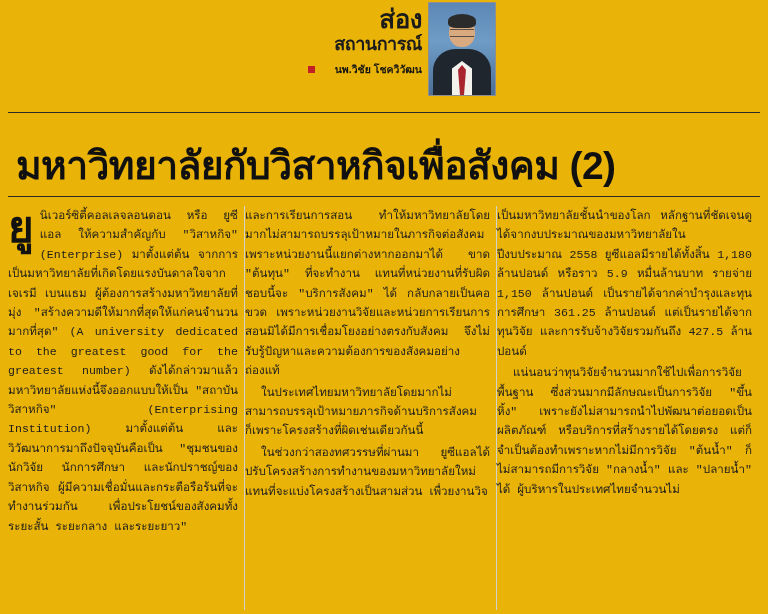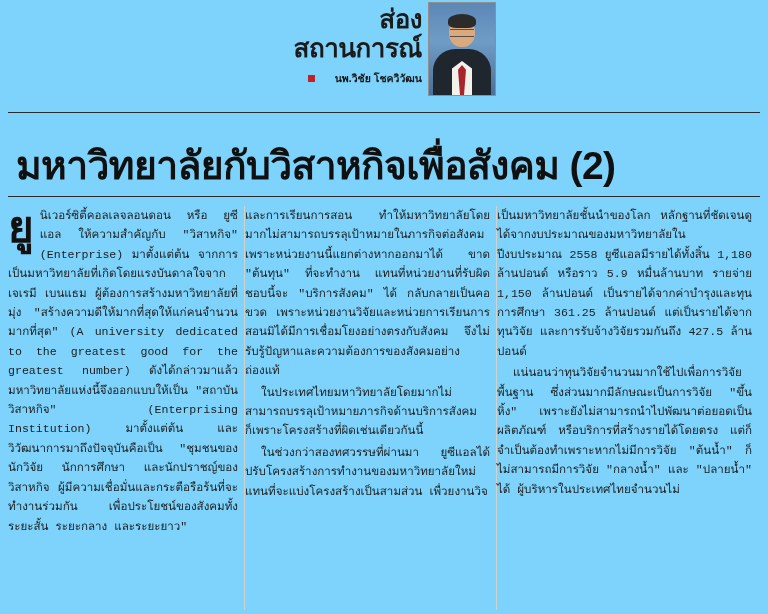--- a/index.html
+++ b/index.html
@@ -13,21 +13,21 @@
     font-family: "DejaVu Sans", sans-serif;
     color: #1a1a1a;
     position: relative;
     overflow: hidden;
   }
 
   .page {
     position: relative;
     width: 768px;
     height: 614px;
-    background: #7dd3fc;
+    background: #eab308;
   }
 
   
   .masthead {
     position: relative;
     width: 768px;
     height: 108px;
   }
   .logo-block {
     position: absolute;
@@ -49,21 +49,21 @@
   .logo-line1 {
     font-family: "Liberation Sans", sans-serif;
     font-size: 26px;
     font-weight: bold;
     color: #1b1b1b;
     line-height: 1.05;
     letter-spacing: -0.5px;
   }
   .logo-line2 {
     font-family: "Liberation Sans", sans-serif;
-    font-size: 26px;
+    font-size: 18px;
     font-weight: bold;
     color: #1b1b1b;
     line-height: 1.05;
     letter-spacing: -0.5px;
     margin-top: 2px;
   }
   .byline {
     margin-top: 7px;
     font-family: "Liberation Sans", sans-serif;
     font-size: 10.5px;

